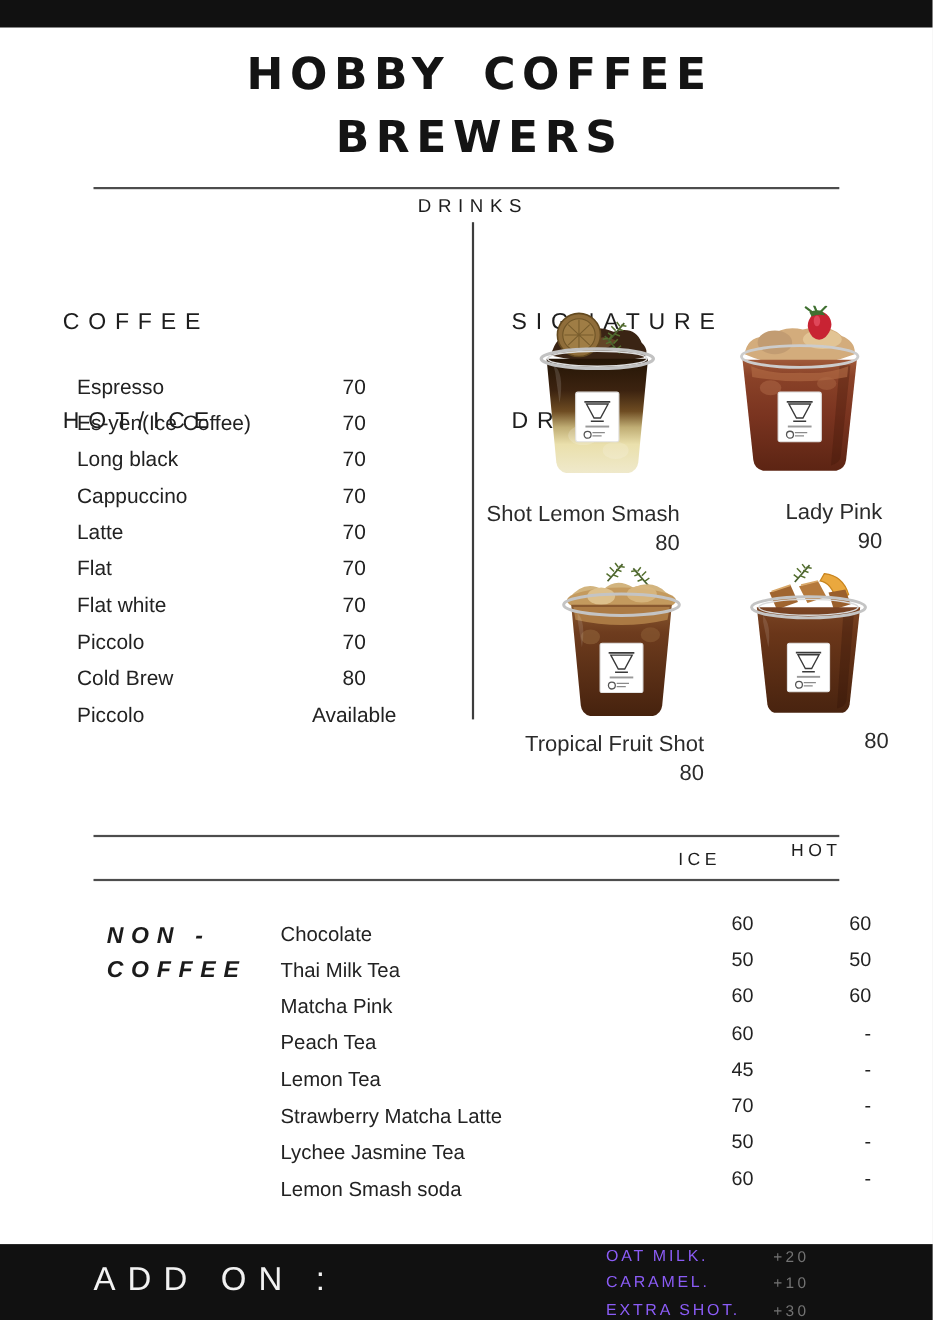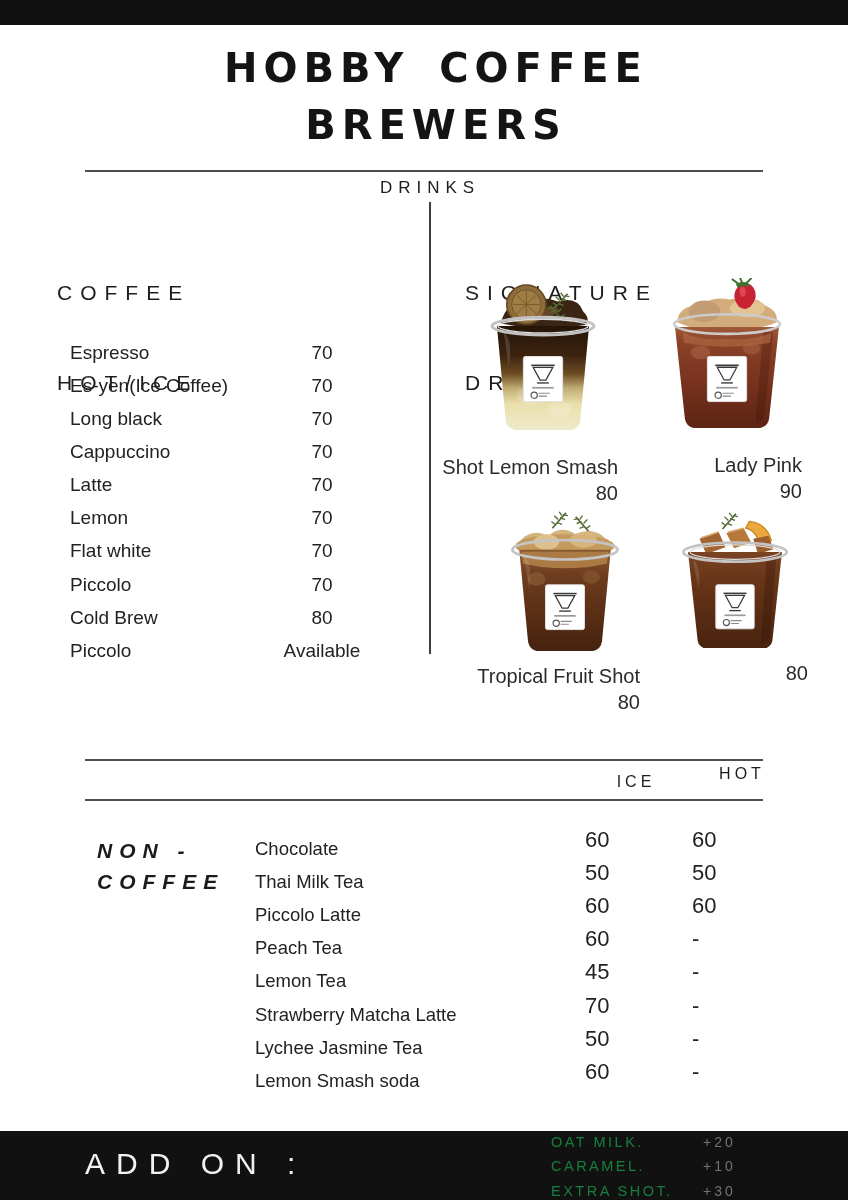--- a/index.html
+++ b/index.html
@@ -54,34 +54,34 @@
   .cell-3 svg.cup{width:150px;height:146px;margin-bottom:8px;}
   .cell-4 svg.cup{width:146px;height:140px;margin-bottom:8px;}
   
   .tbl-colhead{position:absolute;font-size:16px;letter-spacing:4px;color:#1d1d1d;text-align:center;}
   .colhead-ice{left:610px;top:773px;width:52px;}
   .colhead-hot{left:716px;top:765px;width:52px;}
   .noncoffee-list{position:absolute;left:255px;top:832px;width:560px;}
   .nc-row{position:relative;height:33.2px;display:flex;align-items:center;}
   .nc-row .name{font-size:18.5px;color:#222;}
   .nc-row .ice,.nc-row .hot{
-    position:absolute;width:100px;text-align:left;font-size:22px;color:#222;
+    position:absolute;width:100px;text-align:right;font-size:18px;color:#222;
     transform:translateY(-9px);
   }
   .nc-row .ice{left:330px;}
   .nc-row .hot{left:437px;}
   
   .footer{position:absolute;left:0;top:1131px;width:848px;height:69px;background:var(--c-bar,#0e0e0e);padding-left:12px;}
   .addon-label{
     position:absolute;left:85px;top:16px;font-size:30px;letter-spacing:11px;
     color:#f2f2f2;white-space:pre;
   }
   .addon-list{position:absolute;left:551px;top:2px;width:220px;}
   .addon-row{position:relative;height:24.3px;}
-  .addon-row .name{font-size:14.5px;letter-spacing:2.5px;color:#15803d;}
+  .addon-row .name{font-size:14.5px;letter-spacing:2.5px;color:#8b5cf6;}
   .addon-row .val{position:absolute;left:152px;top:1px;font-size:14px;letter-spacing:3px;color:#737373;}
   .defs-holder{position:absolute;width:0;height:0;overflow:hidden;}
 </style>
 </head>
 <body>
 
 <div class="page">
 
   <svg class="defs-holder" aria-hidden="true">
     <defs>
@@ -156,21 +156,21 @@
     </div>
     <div class="coffee-row">
       <span class="name">Cappuccino</span>
       <span class="price">70</span>
     </div>
     <div class="coffee-row">
       <span class="name">Latte</span>
       <span class="price">70</span>
     </div>
     <div class="coffee-row">
-      <span class="name">Lemon</span>
+      <span class="name">Flat</span>
       <span class="price">70</span>
     </div>
     <div class="coffee-row">
       <span class="name">Flat white</span>
       <span class="price">70</span>
     </div>
     <div class="coffee-row">
       <span class="name">Piccolo</span>
       <span class="price">70</span>
     </div>
@@ -292,21 +292,21 @@
       <span class="name">Chocolate</span>
       <span class="ice">60</span>
       <span class="hot">60</span>
     </div>
     <div class="nc-row">
       <span class="name">Thai Milk Tea</span>
       <span class="ice">50</span>
       <span class="hot">50</span>
     </div>
     <div class="nc-row">
-      <span class="name">Piccolo Latte</span>
+      <span class="name">Matcha Pink</span>
       <span class="ice">60</span>
       <span class="hot">60</span>
     </div>
     <div class="nc-row">
       <span class="name">Peach Tea</span>
       <span class="ice">60</span>
       <span class="hot">-</span>
     </div>
     <div class="nc-row">
       <span class="name">Lemon Tea</span>

